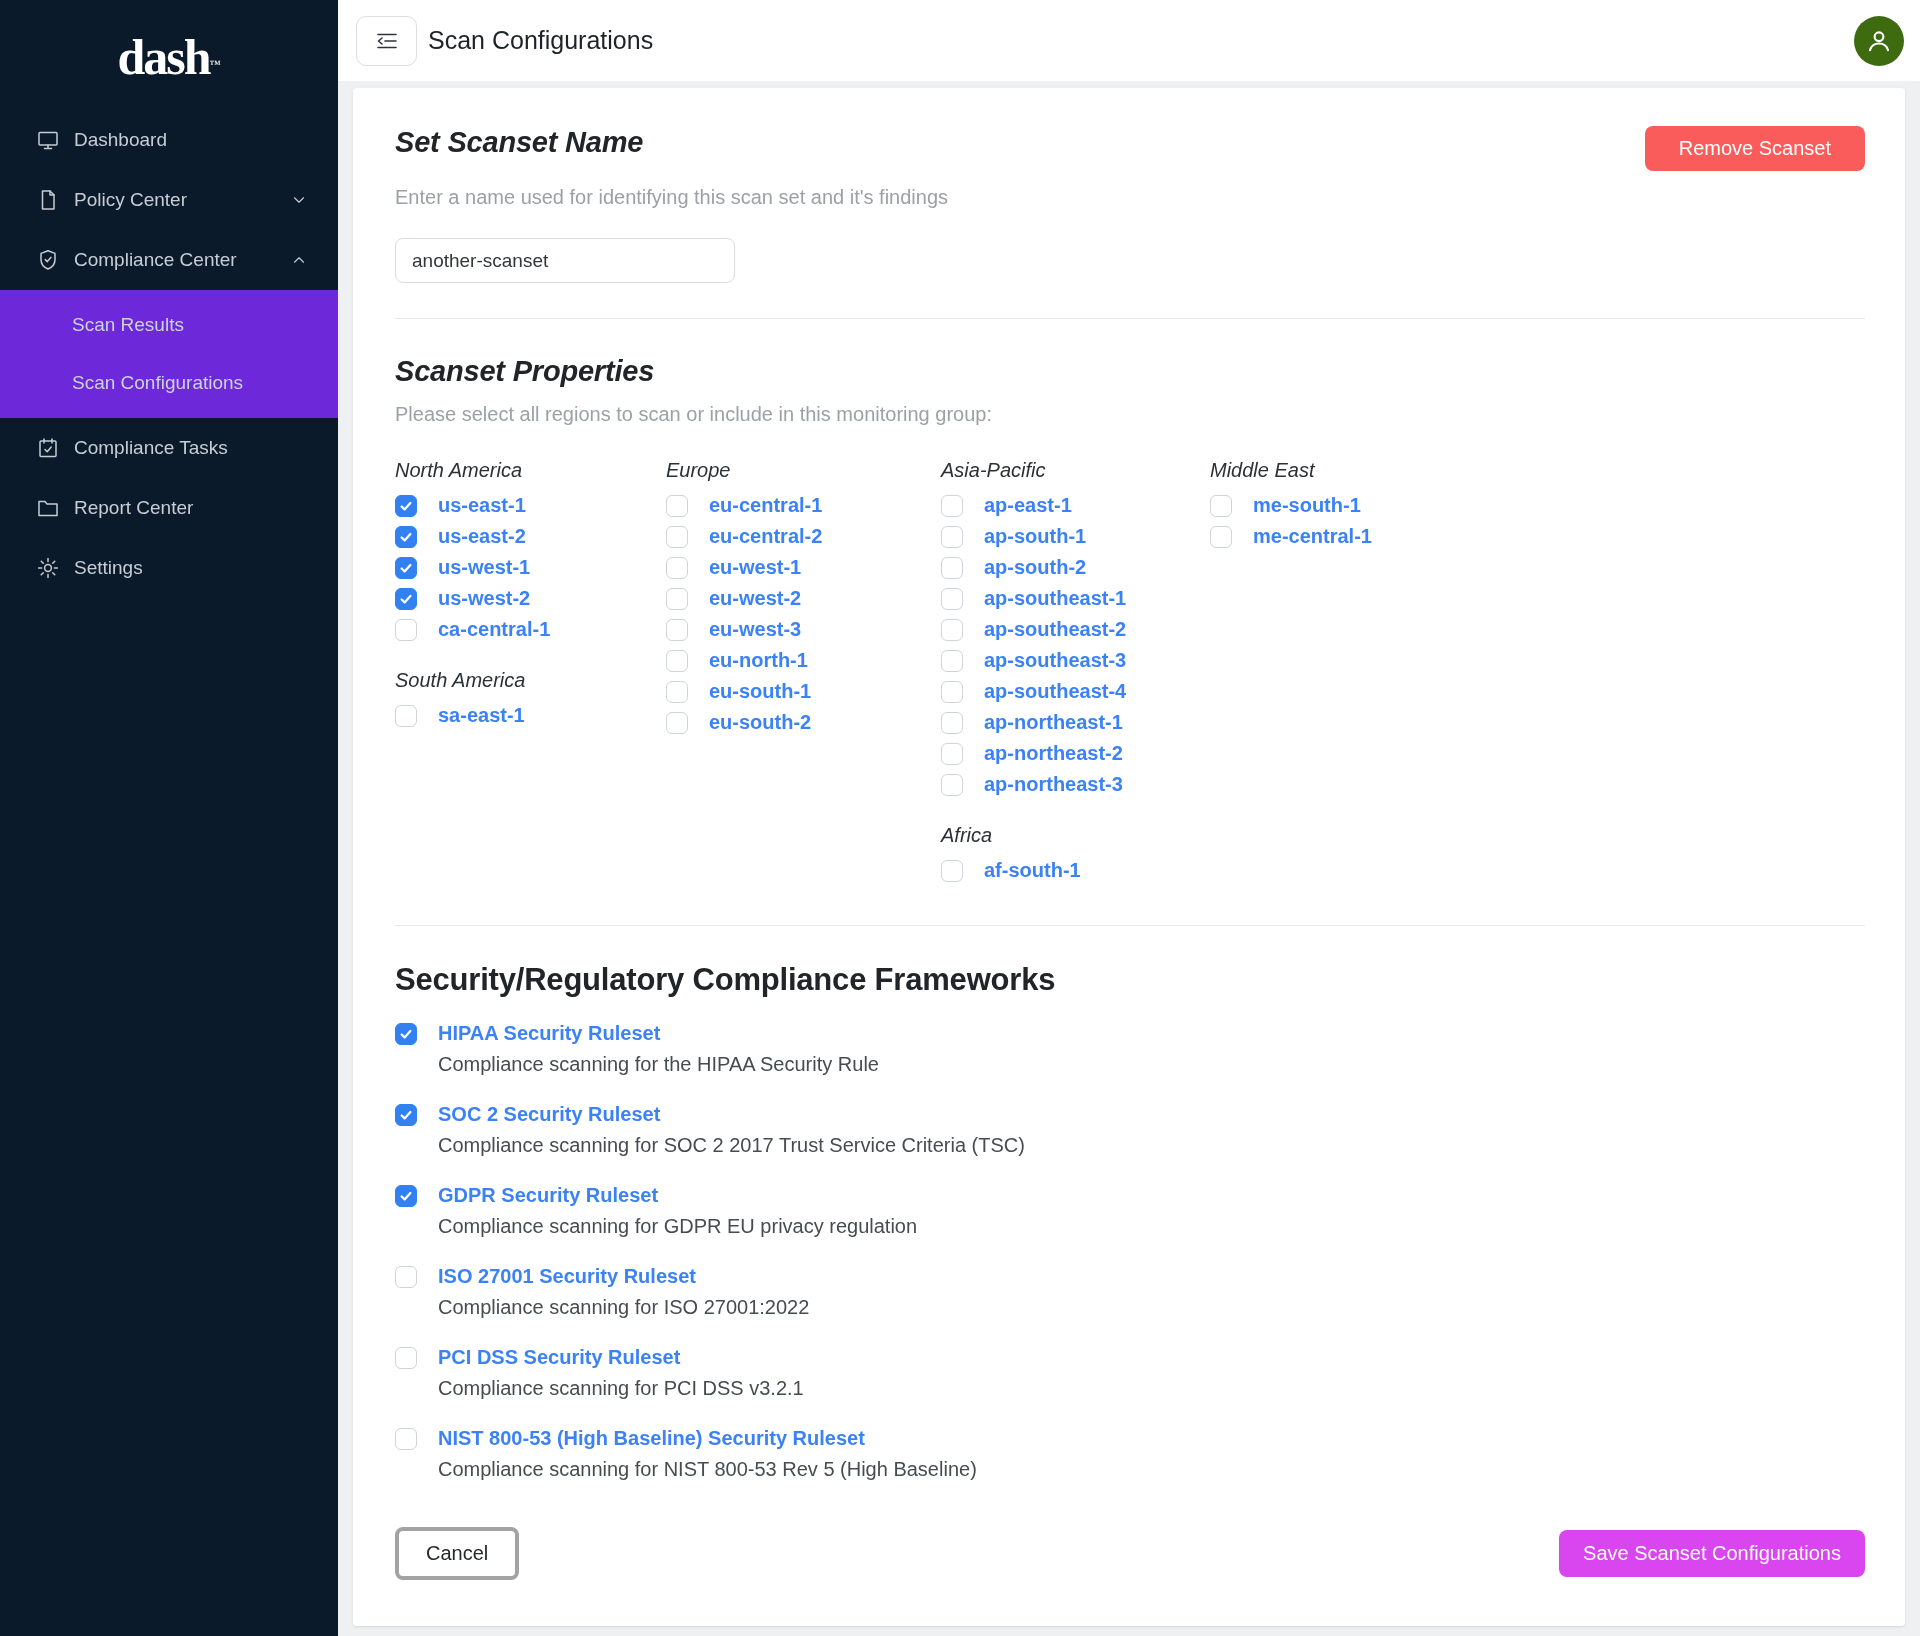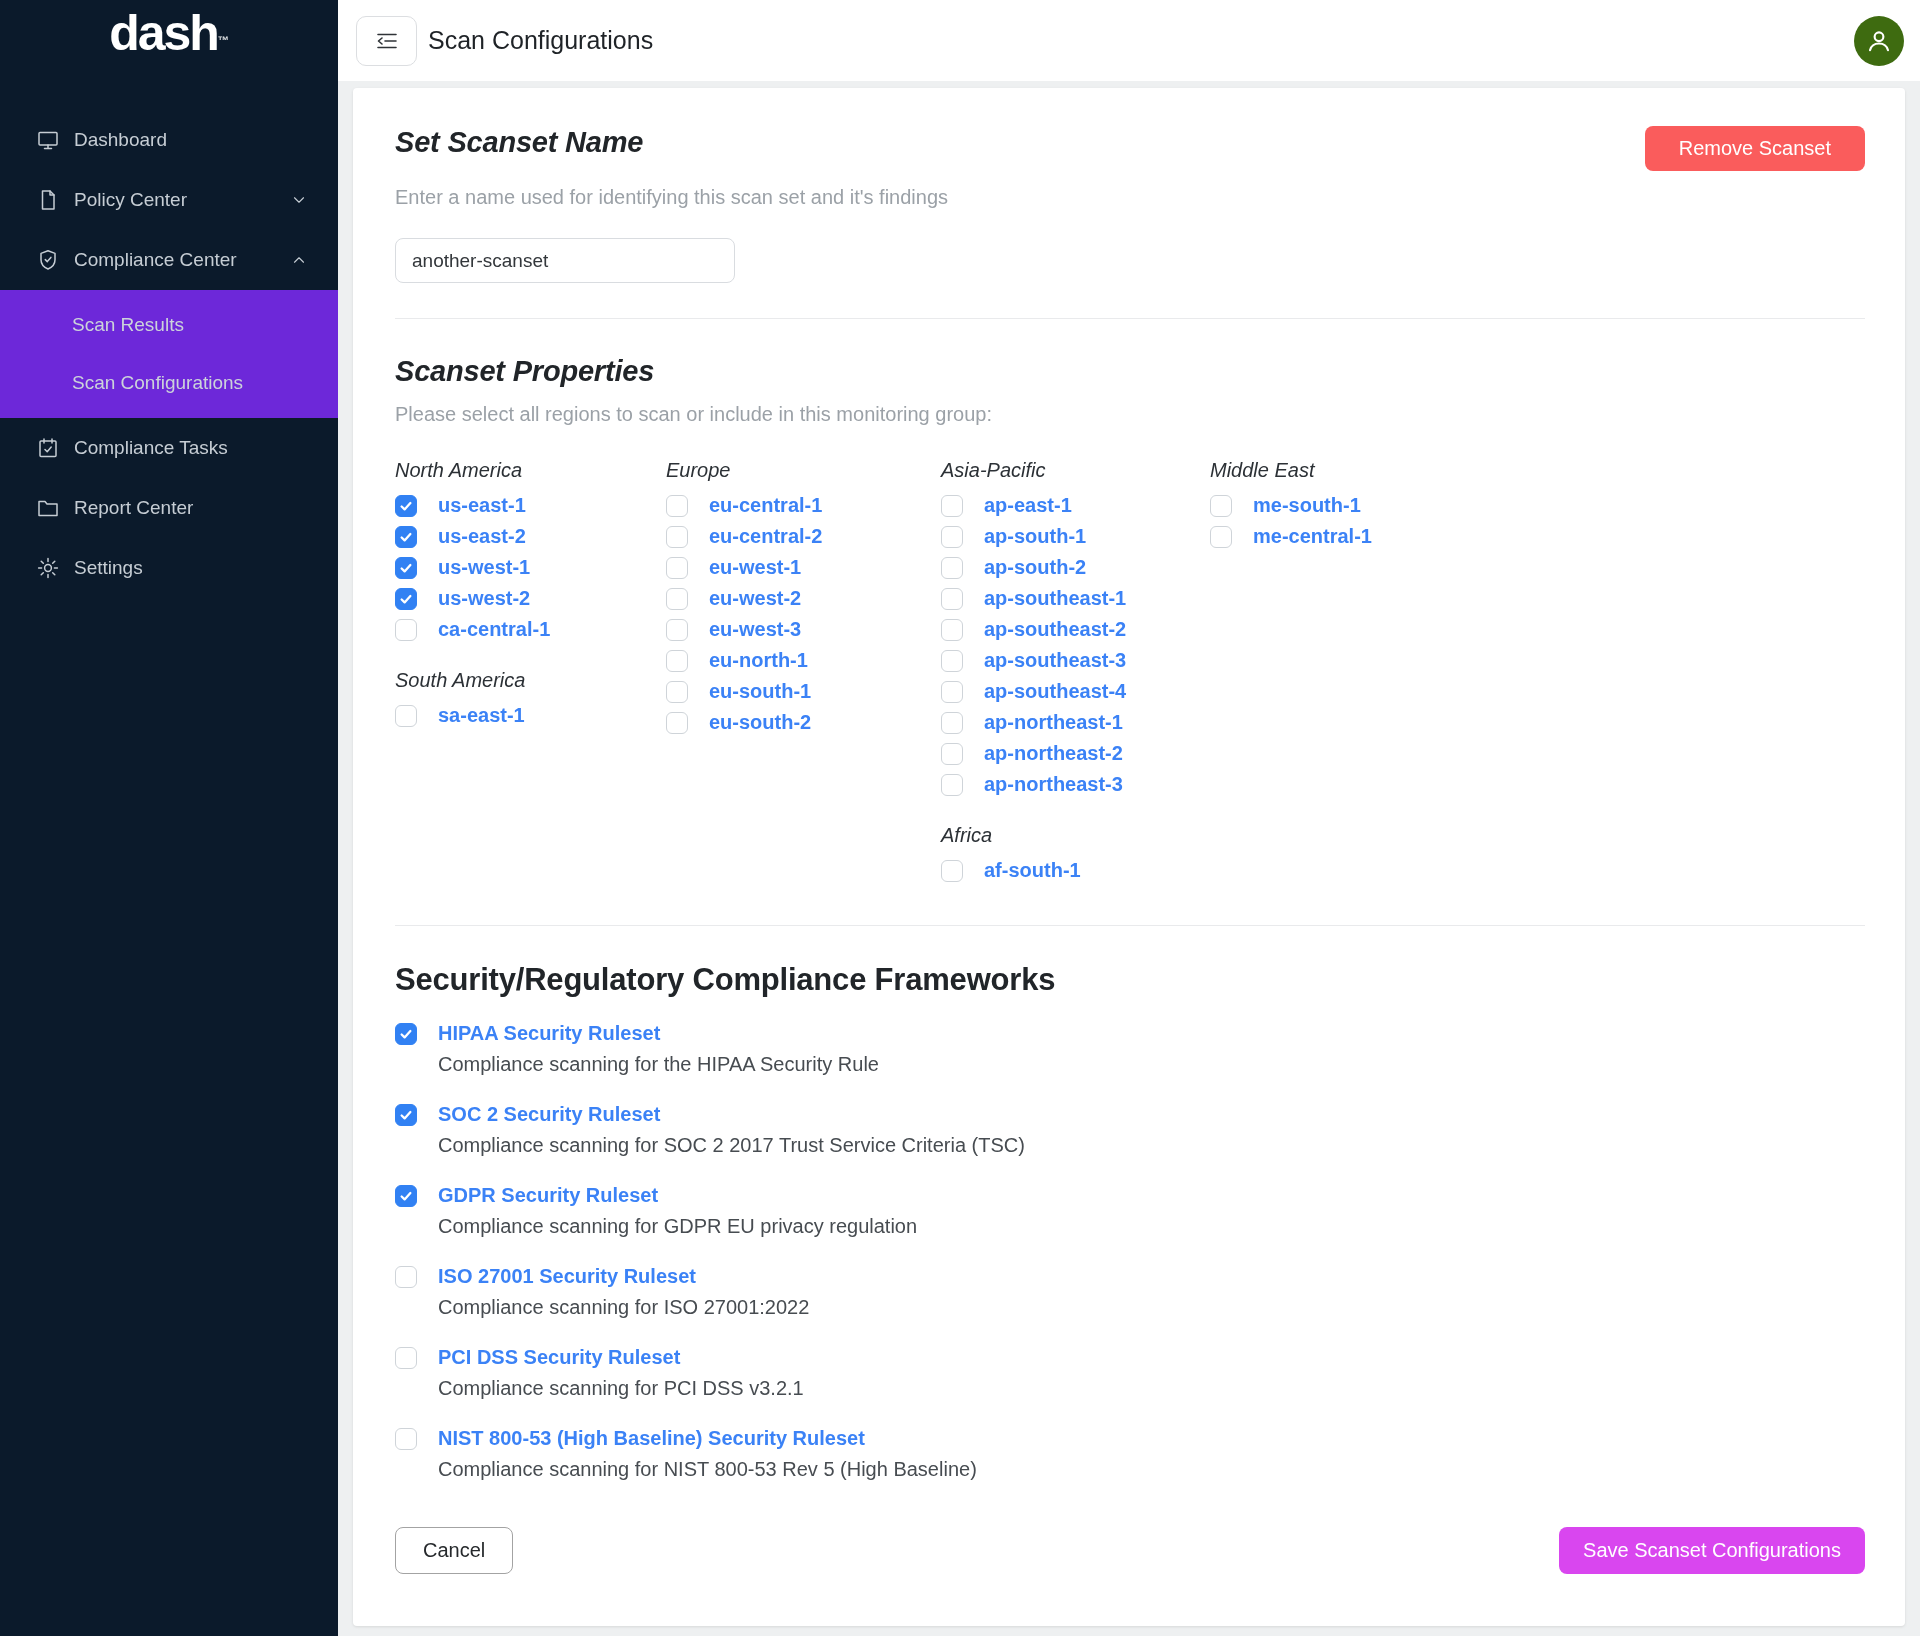--- a/index.html
+++ b/index.html
@@ -12,21 +12,21 @@
   }
   .root { display: flex; width: 1920px; height: 1636px; }
 
   
   .sidebar {
     flex: 0 0 338px;
     background: #0b1a2b;
     color: #c6cdd4;
     height: 100%;
   }
-  .logo-wrap { text-align: center; padding-top: 4px; height: 88px; }
+  .logo-wrap { text-align: center; padding-top: 28px; height: 88px; font-family: Liberation Serif, serif; }
   .logo {
     font-size: 50px; font-weight: 700; color: #ffffff;
     letter-spacing: -2px; display: inline-block;
   }
   .logo sup { font-size: 11px; letter-spacing: 0; vertical-align: 6px; color: #e8eaec; }
   .nav { margin-top: 22px; }
   .nav-item {
     display: flex; align-items: center;
     padding: 18px 30px 18px 36px;
     font-size: 19px; cursor: pointer;
@@ -104,21 +104,21 @@
 
   
   h2.fw-title { font-size: 31px; font-weight: 700; color: #212529; letter-spacing: -.2px; }
   .fw-list { margin-top: 24px; }
   .fw-item { margin-bottom: 27px; }
   .fw-desc { font-size: 20px; color: #474c51; margin: 8px 0 0 43px; }
 
   
   .footer-row { display: flex; align-items: center; justify-content: space-between; margin-top: 46px; }
   .btn-cancel {
-    background: #fff; border: 1px solid #a3a3a3; border-radius: 8px;
+    background: #fff; border: 4px solid #a3a3a3; border-radius: 8px;
     font-size: 20px; font-family: inherit; color: #26292c;
     padding: 11px 27px; cursor: pointer;
   }
   .btn-primary {
     background: #d946ef; color: #fff; border: none; border-radius: 8px;
     font-size: 20px; font-family: inherit; padding: 12px 24px; cursor: pointer;
   }
 </style>
 </head>
 <body>

